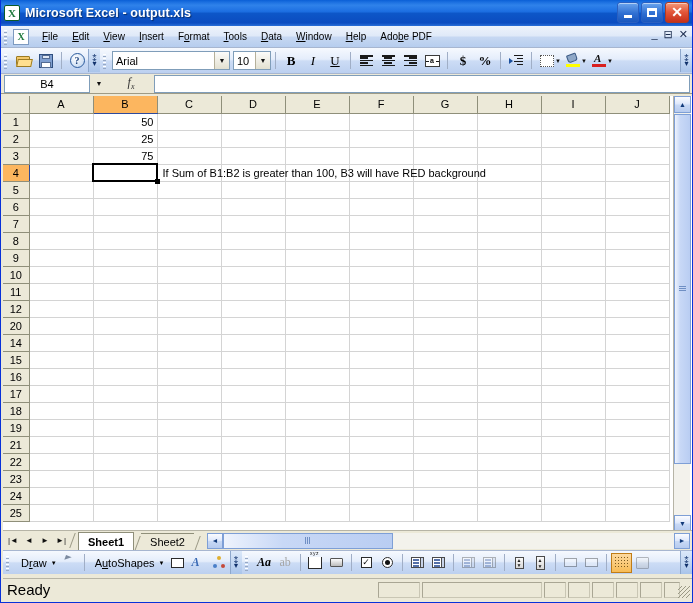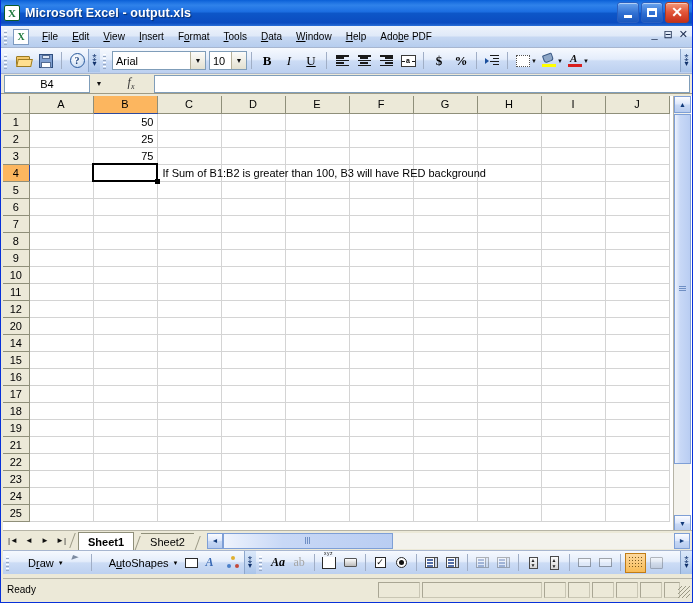--- a/index.html
+++ b/index.html
@@ -139,21 +139,21 @@
   }
   .overflow {
     width: 12px; height: 23px;
     background: linear-gradient(to bottom,#dce9fa,#a9c4ea);
     border-left: 1px solid #8da7cc;
     display: flex; flex-direction: column; align-items: center; justify-content: center;
     flex: 0 0 auto;
     font-size: 7px; color: #10316b; line-height: 6px;
   }
   .fontbox {
-    width: 94px; height: 19px; background: #fff;
+    width: 118px; height: 19px; background: #fff;
     border: 1px solid #7f9db9;
     display: flex; align-items: center;
     font-size: 11px; padding-left: 3px; position: relative;
     flex: 0 0 auto;
   }
   .sizebox {
     width: 38px; height: 19px; background: #fff;
     border: 1px solid #7f9db9;
     display: flex; align-items: center;
     font-size: 11px; padding-left: 3px; position: relative;
@@ -396,38 +396,38 @@
     background: linear-gradient(to bottom,#f6f9fe 0%,#e4edfb 45%,#ccdcf5 52%,#bcd0f0 100%);
     display: flex; align-items: center;
     border-top: 1px solid #a7b6d0;
   }
   .statusbar {
     position: absolute; left: 2px; bottom: 2px;
     width: 689px; height: 22px;
     background: #ece9d8;
     border-top: 1px solid #b6b4a6;
     display: flex; align-items: center;
-    font-size: 10px;
+    font-size: 15px;
     padding-left: 4px;
   }
   .status-panels { margin-left: auto; display: flex; align-items: center; gap: 2px; padding-right: 12px; }
   .spanel {
     height: 16px;
     border: 1px solid #c9c6b4;
     border-top-color: #a9a694; border-left-color: #a9a694;
     background: #ece9d8;
   }
   .resize-grip {
     position: absolute; right: 2px; bottom: 2px;
     width: 12px; height: 12px;
     background-image:
       linear-gradient(135deg, transparent 45%, #9a9884 45%, #9a9884 55%, transparent 55%);
     background-size: 4px 4px;
   }
-  .draw-lbl { font-size: 11px; padding: 0 4px; margin-left: 7px; }
+  .draw-lbl { font-size: 11px; padding: 0 4px; }
   .cursor-arrow { width: 10px; height: 13px; position: relative; }
   .cursor-arrow:before {
     content:''; position:absolute; left:1px; top:0;
     width:0;height:0;border-left:6px solid #7d8ba0;
     border-bottom:5px solid transparent; border-top:0;
     transform: rotate(20deg);
   }
   .ctl-btn {
     width: 21px; height: 20px;
     display: flex; align-items: center; justify-content: center;

